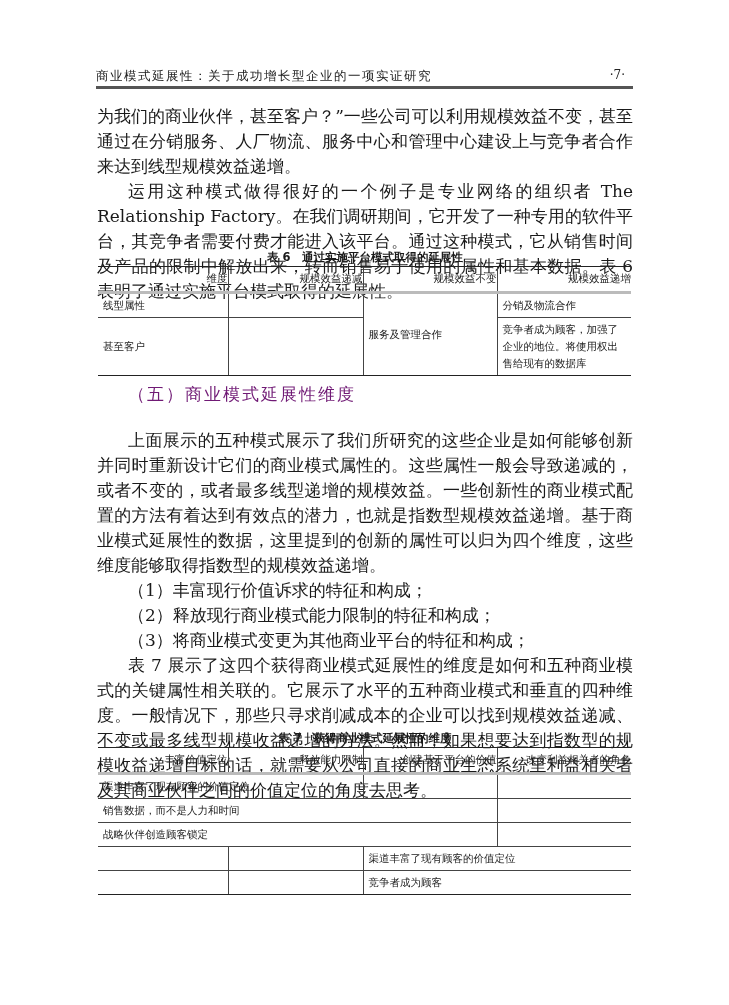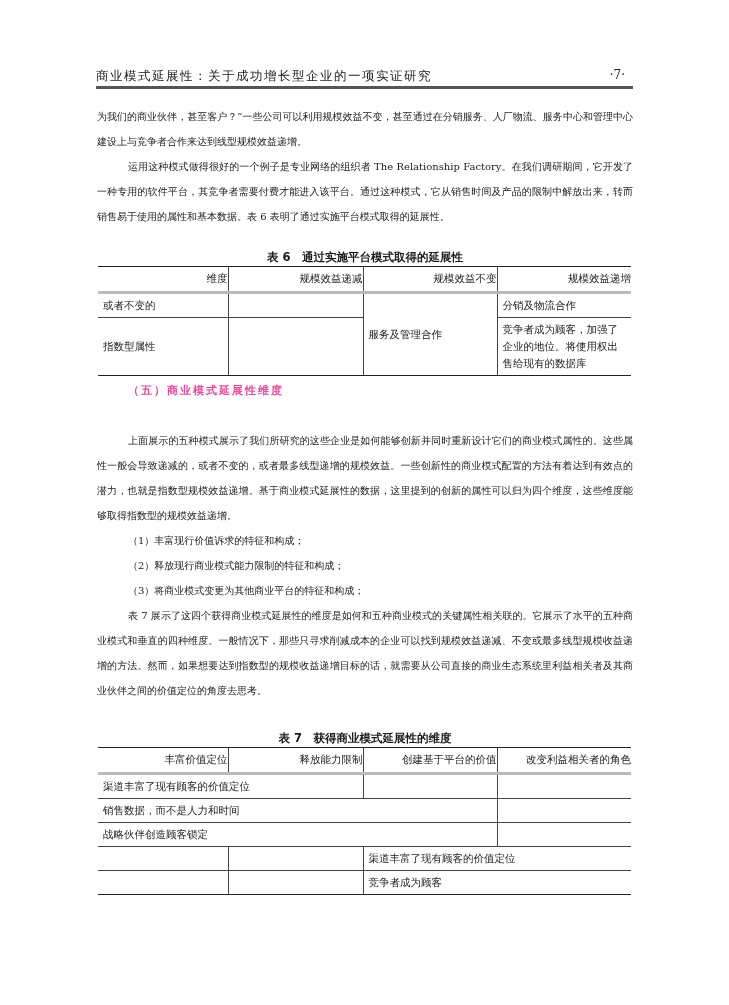--- a/index.html
+++ b/index.html
@@ -16,21 +16,21 @@
     font-size: 12.5px; letter-spacing: 1.5px; color: #222;
   }
   .running-head .pageno {
     position: absolute; right: 8px; top: 2px; font-size: 12px; color: #222;
   }
   .running-head .rule {
     position: absolute; left: 0; right: 0; top: 20px; height: 3px; background: #555;
   }
   .body-text {
     position: absolute; left: 97px; width: 536px;
-    font-size: 10px; line-height: 25px; text-align: justify;
+    font-size: 17px; line-height: 25px; text-align: justify;
   }
   .body-text p { margin: 0; }
   .indent { text-indent: 31px; }
   .list-item { padding-left: 31px; }
   .table-caption {
     position: absolute; left: 97px; width: 536px; text-align: center;
     font-family: "DejaVu Sans", "Liberation Sans", sans-serif;
     font-weight: bold; font-size: 11.5px;
   }
   table.data {
@@ -45,21 +45,21 @@
   }
   table.data th:first-child { border-left: none; }
   table.data td {
     padding: 3px 5px; vertical-align: middle; line-height: 17px;
     border-bottom: 1px solid #444; border-left: 1px solid #444;
   }
   table.data td.first { border-left: none; }
   table.data tr.last td { border-bottom: 1.5px solid #222; }
   .section-heading {
     position: absolute; left: 128px; top: 383px;
-    font-size: 11px; letter-spacing: 2px; color: #ec4899; font-weight: bold;
+    font-size: 17px; letter-spacing: 2px; color: #701a75;
   }
 </style>
 </head>
 <body>
 
 <div class="running-head">
   <div class="title">商业模式延展性：关于成功增长型企业的一项实证研究</div>
   <div class="pageno">·7·</div>
   <div class="rule"></div>
 </div>
@@ -78,27 +78,27 @@
       <col style="width:134px">
     </colgroup>
   <tbody>
       <tr>
     <th>维度</th>
     <th>规模效益递减</th>
     <th>规模效益不变</th>
     <th>规模效益递增</th>
   </tr>
   <tr style="height:23px;">
-    <td class="first">或者不变的</td>
+    <td class="first">线型属性</td>
     <td></td>
     <td rowspan="2" style="border-bottom:1.5px solid #222;">服务及管理合作</td>
     <td>分销及物流合作</td>
   </tr>
   <tr class="last">
-    <td class="first">指数型属性</td>
+    <td class="first">甚至客户</td>
     <td></td>
     <td>竞争者成为顾客，加强了企业的地位。将使用权出售给现有的数据库</td>
   </tr>
 </tbody>
   </table>
 
 <div class="section-heading">（五）商业模式延展性维度</div>
 
 <div class="body-text" style="top:428px;">
   <p class="indent">上面展示的五种模式展示了我们所研究的这些企业是如何能够创新并同时重新设计它们的商业模式属性的。这些属性一般会导致递减的，或者不变的，或者最多线型递增的规模效益。一些创新性的商业模式配置的方法有着达到有效点的潜力，也就是指数型规模效益递增。基于商业模式延展性的数据，这里提到的创新的属性可以归为四个维度，这些维度能够取得指数型的规模效益递增。</p>

